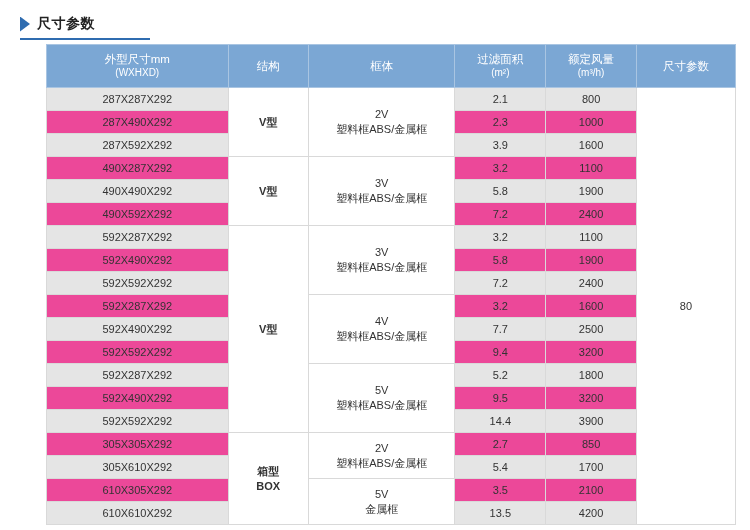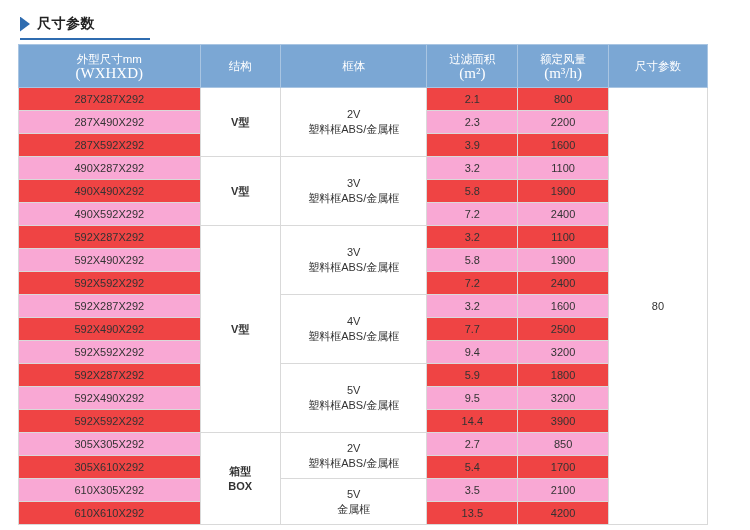--- a/index.html
+++ b/index.html
@@ -49,51 +49,51 @@
     position: absolute;
     left: 18px;
     top: 44px;
     width: 714px;
   }
   table.spec {
     border-collapse: collapse;
     width: 690px;
     table-layout: fixed;
     font-size: 11px;
+    margin-left: 28px;
   }
   table.spec th, table.spec td {
     border: 1px solid #d9d9d9;
     text-align: center;
     vertical-align: middle;
     padding: 0;
     color: #333;
   }
   table.spec thead th {
     background: #7ba7d4;
     color: #ffffff;
     font-weight: normal;
     height: 42px;
     line-height: 14px;
     border: 1px solid #a9c5e2;
     font-size: 11.5px;
   }
   thead th .sub {
     display: block;
-    font-size: 15px;
-    font-family: Liberation Serif, serif;
+    font-size: 10px;
   }
   td.size-cell {
     height: 22px;
     font-size: 11px;
   }
   td.alt {
-    background: #f9a8d4;
+    background: #ec4899;
   }
   td.white {
-    background: #ef4444;
+    background: #e5e5e5;
   }
   td.struct, td.frame, td.pressure {
     background: #ffffff;
     line-height: 15px;
   }
   td.frame .l1, td.frame .l2 {
     display: block;
     text-align: center;
   }
   td.struct .l1, td.struct .l2 {
@@ -163,21 +163,21 @@
             <span class="l1">2V</span>
             <span class="l2">塑料框ABS/金属框</span>
           </td>
           <td class="size-cell white">2.1</td>
           <td class="size-cell white">800</td>
           <td class="pressure" rowspan="19">80</td>
         </tr>
         <tr>
           <td class="size-cell alt">287X490X292</td>
           <td class="size-cell alt">2.3</td>
-          <td class="size-cell alt">2200</td>
+          <td class="size-cell alt">1000</td>
         </tr>
         <tr>
           <td class="size-cell white">287X592X292</td>
           <td class="size-cell white">3.9</td>
           <td class="size-cell white">1600</td>
         </tr>
 
         <tr>
           <td class="size-cell alt">490X287X292</td>
           <td class="struct" rowspan="3">
@@ -243,21 +243,21 @@
           <td class="size-cell alt">9.4</td>
           <td class="size-cell alt">3200</td>
         </tr>
 
         <tr>
           <td class="size-cell white">592X287X292</td>
           <td class="frame" rowspan="3">
             <span class="l1">5V</span>
             <span class="l2">塑料框ABS/金属框</span>
           </td>
-          <td class="size-cell white">5.9</td>
+          <td class="size-cell white">5.2</td>
           <td class="size-cell white">1800</td>
         </tr>
         <tr>
           <td class="size-cell alt">592X490X292</td>
           <td class="size-cell alt">9.5</td>
           <td class="size-cell alt">3200</td>
         </tr>
         <tr>
           <td class="size-cell white">592X592X292</td>
           <td class="size-cell white">14.4</td>

